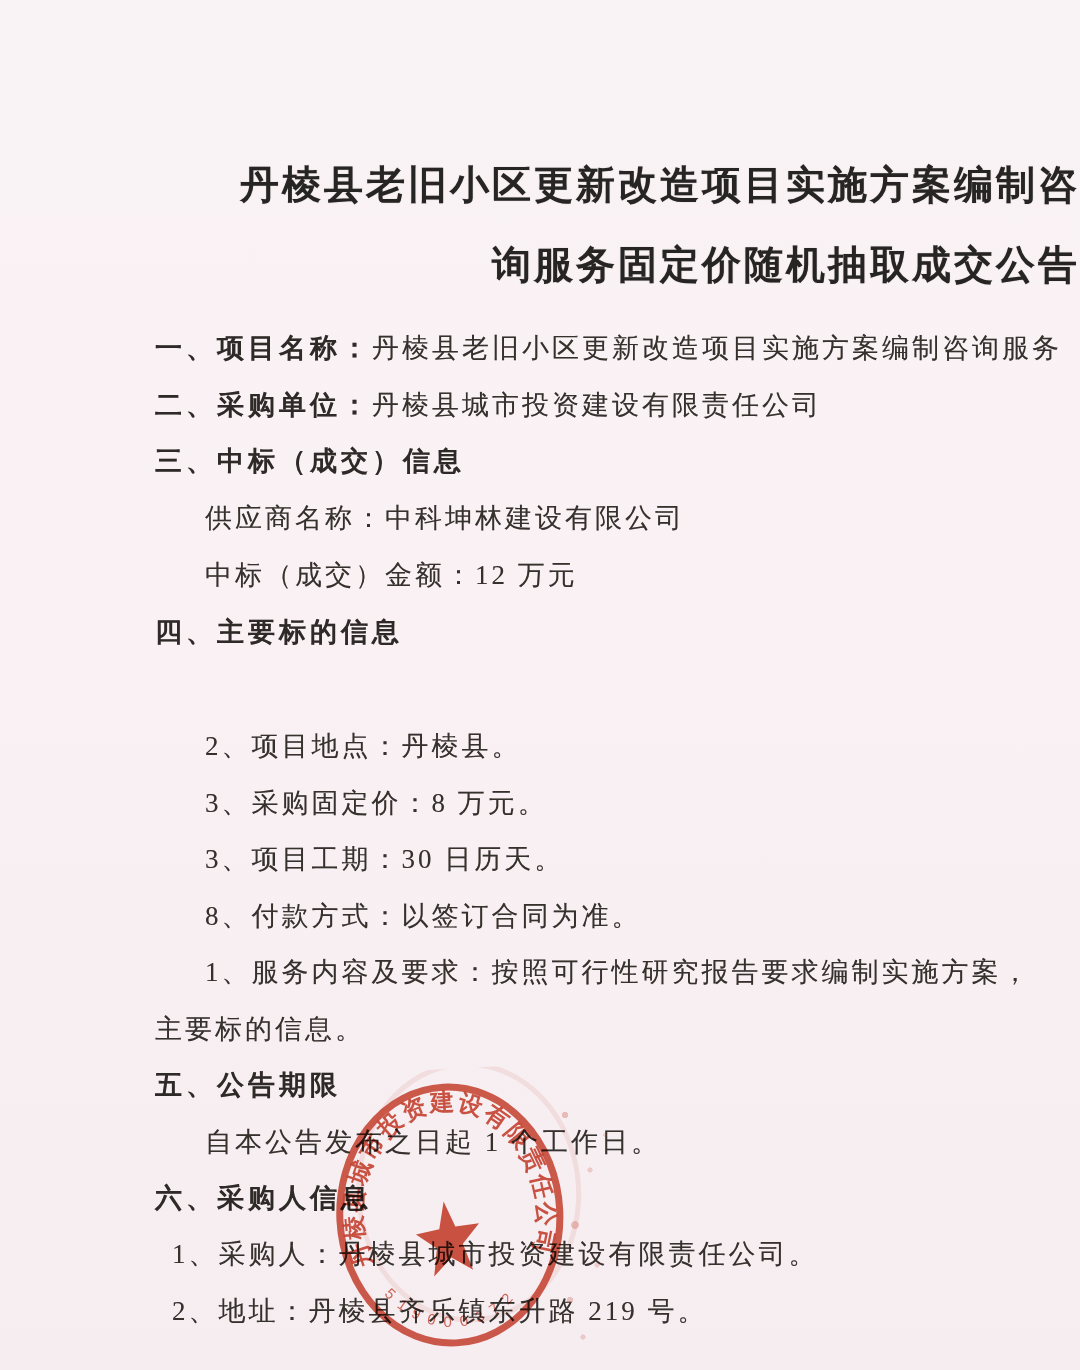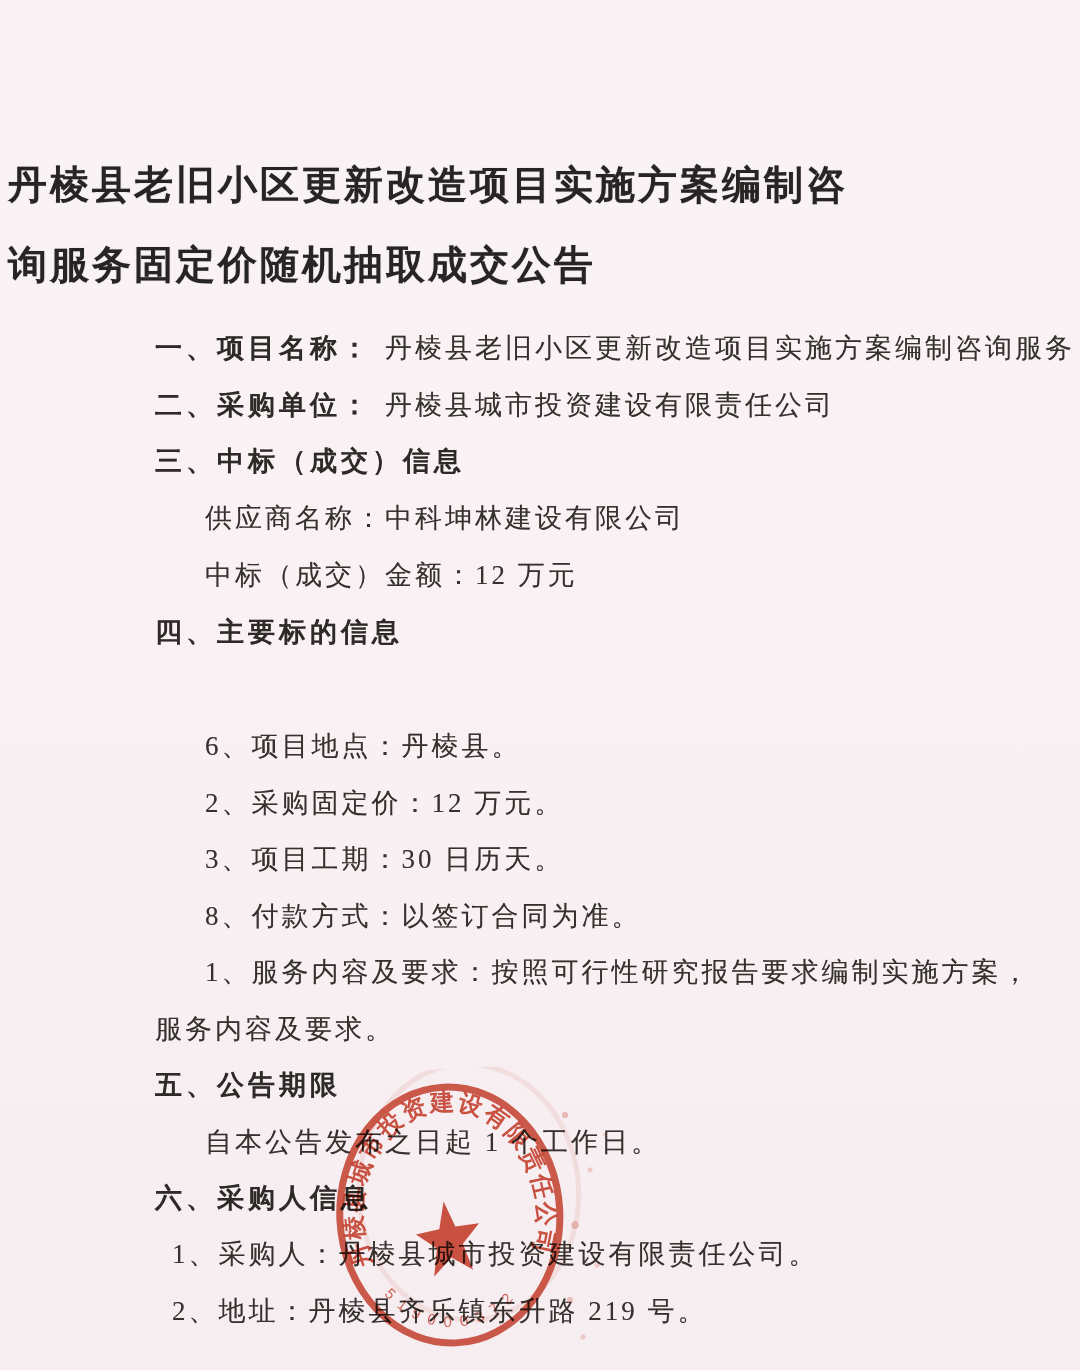--- a/index.html
+++ b/index.html
@@ -5,22 +5,22 @@
   html,body{margin:0;padding:0;}
   .page{
     position:relative;
     width:1080px;height:1370px;
     background:linear-gradient(180deg,#faf3f6 0%,#f9f1f4 45%,#f6edf1 100%);
     overflow:hidden;
     font-family:"Liberation Serif",serif;
     color:#34302d;
   }
   .title-line{
-    position:absolute;left:8px;right:0;
-    text-align:left;
+    position:absolute;left:16px;right:0;
+    text-align:right;
     font-family:"Liberation Serif",serif;
     font-size:39px;font-weight:700;
     letter-spacing:3px;
     color:#272523;
     white-space:nowrap;
     text-shadow:0 0 1px rgba(40,36,34,.35);
   }
   .line{
     position:absolute;
     font-size:27px;
@@ -31,21 +31,20 @@
   }
   .heading-label{
     font-family:"Liberation Sans",sans-serif;
     font-weight:700;
     letter-spacing:4px;
     color:#2d2a27;
   }
   .value{
     font-family:"Liberation Serif",serif;
     font-weight:400;
-    margin-left:13px;
   }
   .stamp{
     position:absolute;
     left:320px;top:1068px;
     width:300px;height:300px;
     mix-blend-mode:multiply;
     opacity:.93;
     transform:rotate(-3deg);
   }
   .stamp-speckles{
@@ -75,26 +74,26 @@
 
   <div class="line" style="top:443px;left:155px"><span class="heading-label">三、中标（成交）信息</span></div>
 
   <div class="line" style="top:387px;left:155px"><span class="heading-label">二、采购单位：</span><span class="value">丹棱县城市投资建设有限责任公司</span></div>
 
   <div class="line" style="top:500px;left:205px">供应商名称：中科坤林建设有限公司</div>
   <div class="line" style="top:557px;left:205px">中标（成交）金额：12 万元</div>
 
   <div class="line" style="top:614px;left:155px"><span class="heading-label">四、主要标的信息</span></div>
 
-  <div class="line" style="top:728px;left:205px">6、项目地点：丹棱县。</div>
-  <div class="line" style="top:785px;left:205px">2、采购固定价：12 万元。</div>
+  <div class="line" style="top:728px;left:205px">2、项目地点：丹棱县。</div>
+  <div class="line" style="top:785px;left:205px">3、采购固定价：8 万元。</div>
   <div class="line" style="top:841px;left:205px">3、项目工期：30 日历天。</div>
   <div class="line" style="top:898px;left:205px">8、付款方式：以签订合同为准。</div>
   <div class="line" style="top:954px;left:205px">1、服务内容及要求：按照可行性研究报告要求编制实施方案，</div>
-  <div class="line" style="top:1011px;left:155px">服务内容及要求。</div>
+  <div class="line" style="top:1011px;left:155px">主要标的信息。</div>
 
   <div class="line" style="top:1067px;left:155px"><span class="heading-label">五、公告期限</span></div>
   <div class="line" style="top:1124px;left:205px">自本公告发布之日起 1 个工作日。</div>
 
   <div class="line" style="top:1180px;left:155px"><span class="heading-label">六、采购人信息</span></div>
   <div class="line" style="top:1236px;left:172px">1、采购人：丹棱县城市投资建设有限责任公司。</div>
   <div class="line" style="top:1293px;left:172px">2、地址：丹棱县齐乐镇东升路 219 号。</div>
 
   <div class="stamp-speckles"></div>
 

